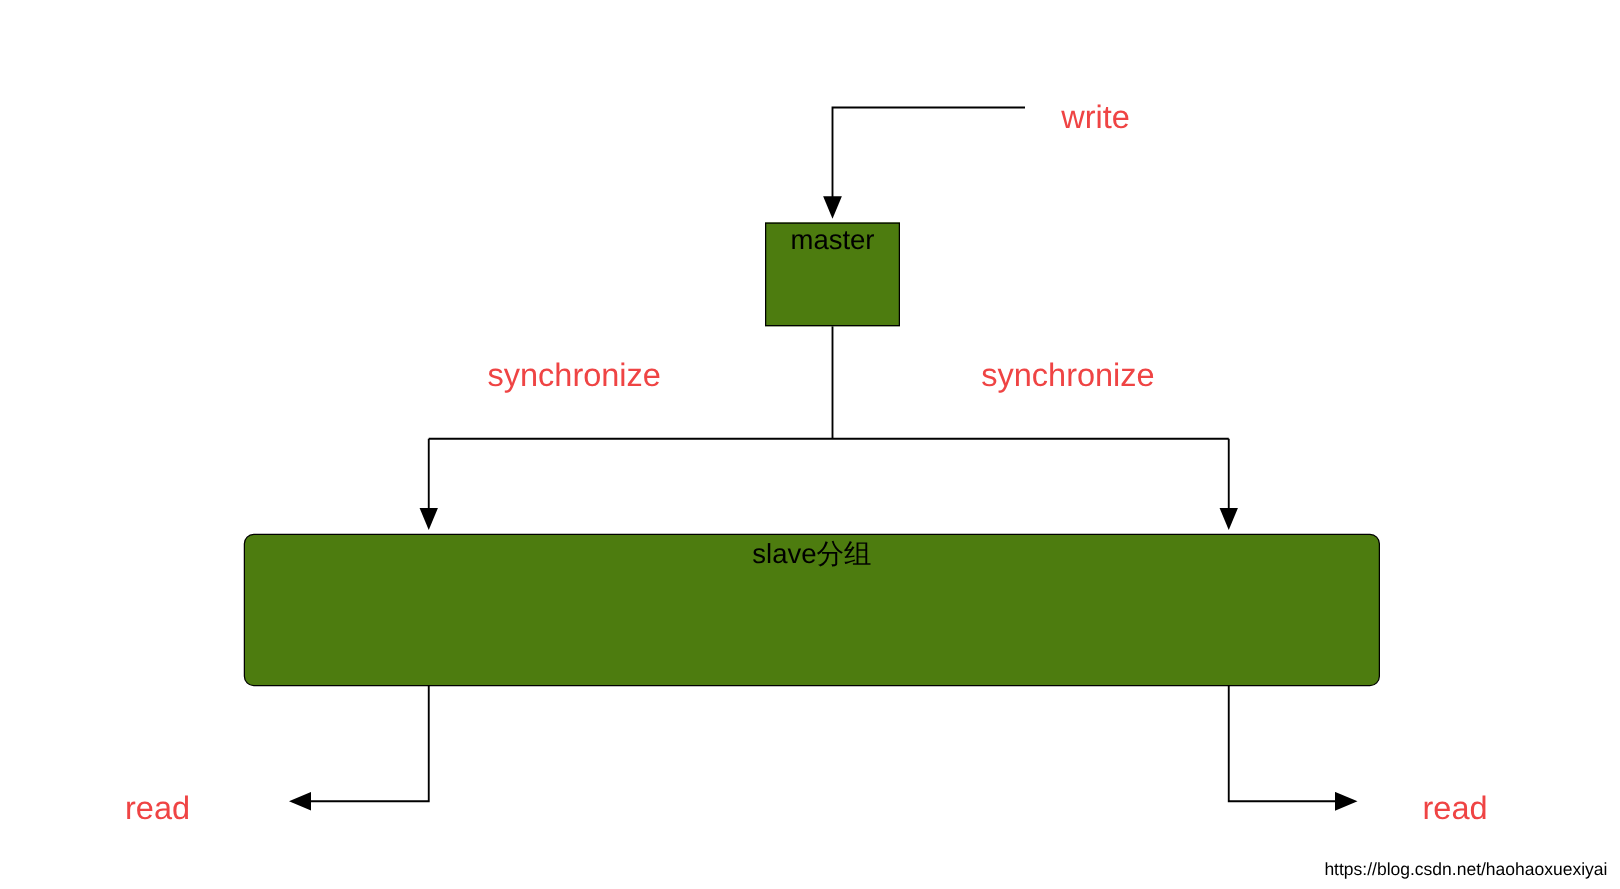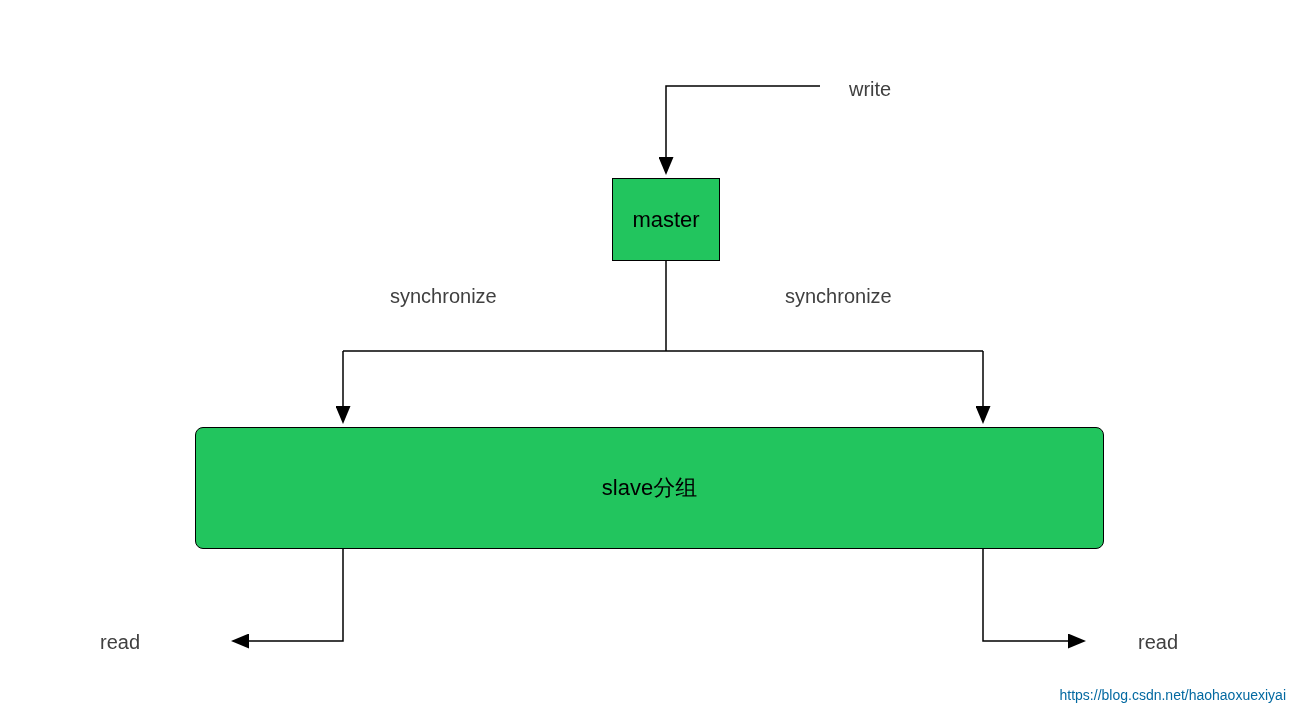--- a/index.html
+++ b/index.html
@@ -16,23 +16,22 @@
       overflow: hidden;
     }
     .diagram-container {
       position: relative;
       width: 100%;
       height: 100%;
     }
     .box {
       position: absolute;
       border: 1.5px solid #000;
-      background: #22c55e;
+      background: #4d7c0f;
       display: flex;
-      align-items: center;
       justify-content: center;
       font-size: 22px;
       color: #000;
     }
     .master-box {
       left: 612px;
       top: 178px;
       width: 108px;
       height: 83px;
     }
@@ -53,22 +52,22 @@
     }
     .slave2-box {
       left: 914px;
       top: 427px;
       width: 138px;
       height: 110px;
       z-index: 2;
     }
     .label {
       position: absolute;
-      font-size: 20px;
-      color: #404040;
+      font-size: 26px;
+      color: #ef4444;
     }
     .write-label {
       left: 849px;
       top: 78px;
     }
     .sync-left-label {
       left: 390px;
       top: 285px;
     }
     .sync-right-label {
@@ -81,21 +80,21 @@
     }
     .read-right-label {
       left: 1138px;
       top: 631px;
     }
     .watermark {
       position: absolute;
       right: 10px;
       bottom: 8px;
       font-size: 14px;
-      color: #0369a1;
+      color: #000000;
       font-family: Arial, sans-serif;
     }
     svg.arrows {
       position: absolute;
       left: 0;
       top: 0;
       width: 1296px;
       height: 711px;
       z-index: 0;
     }

